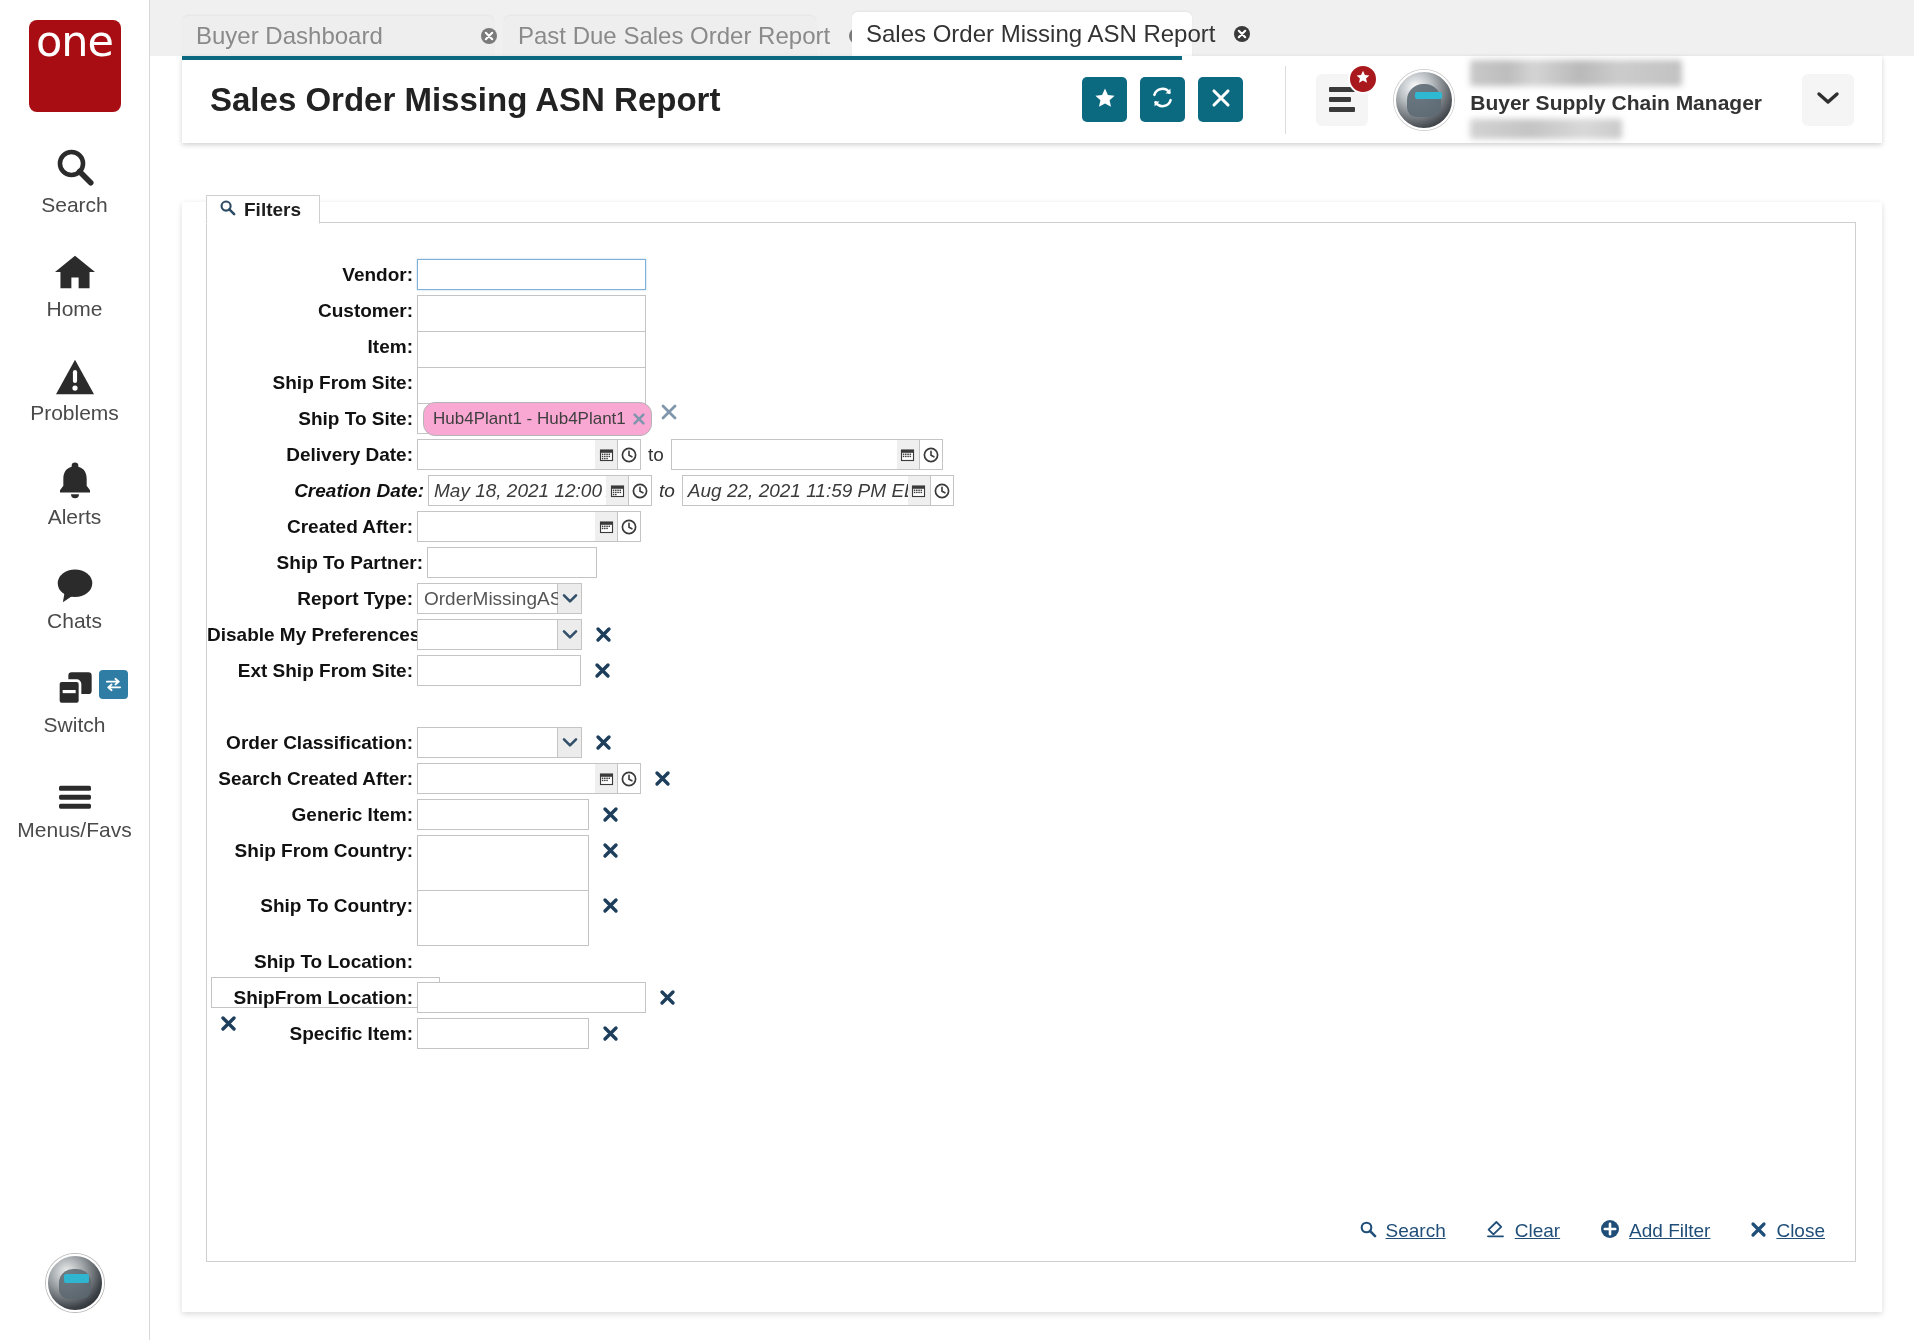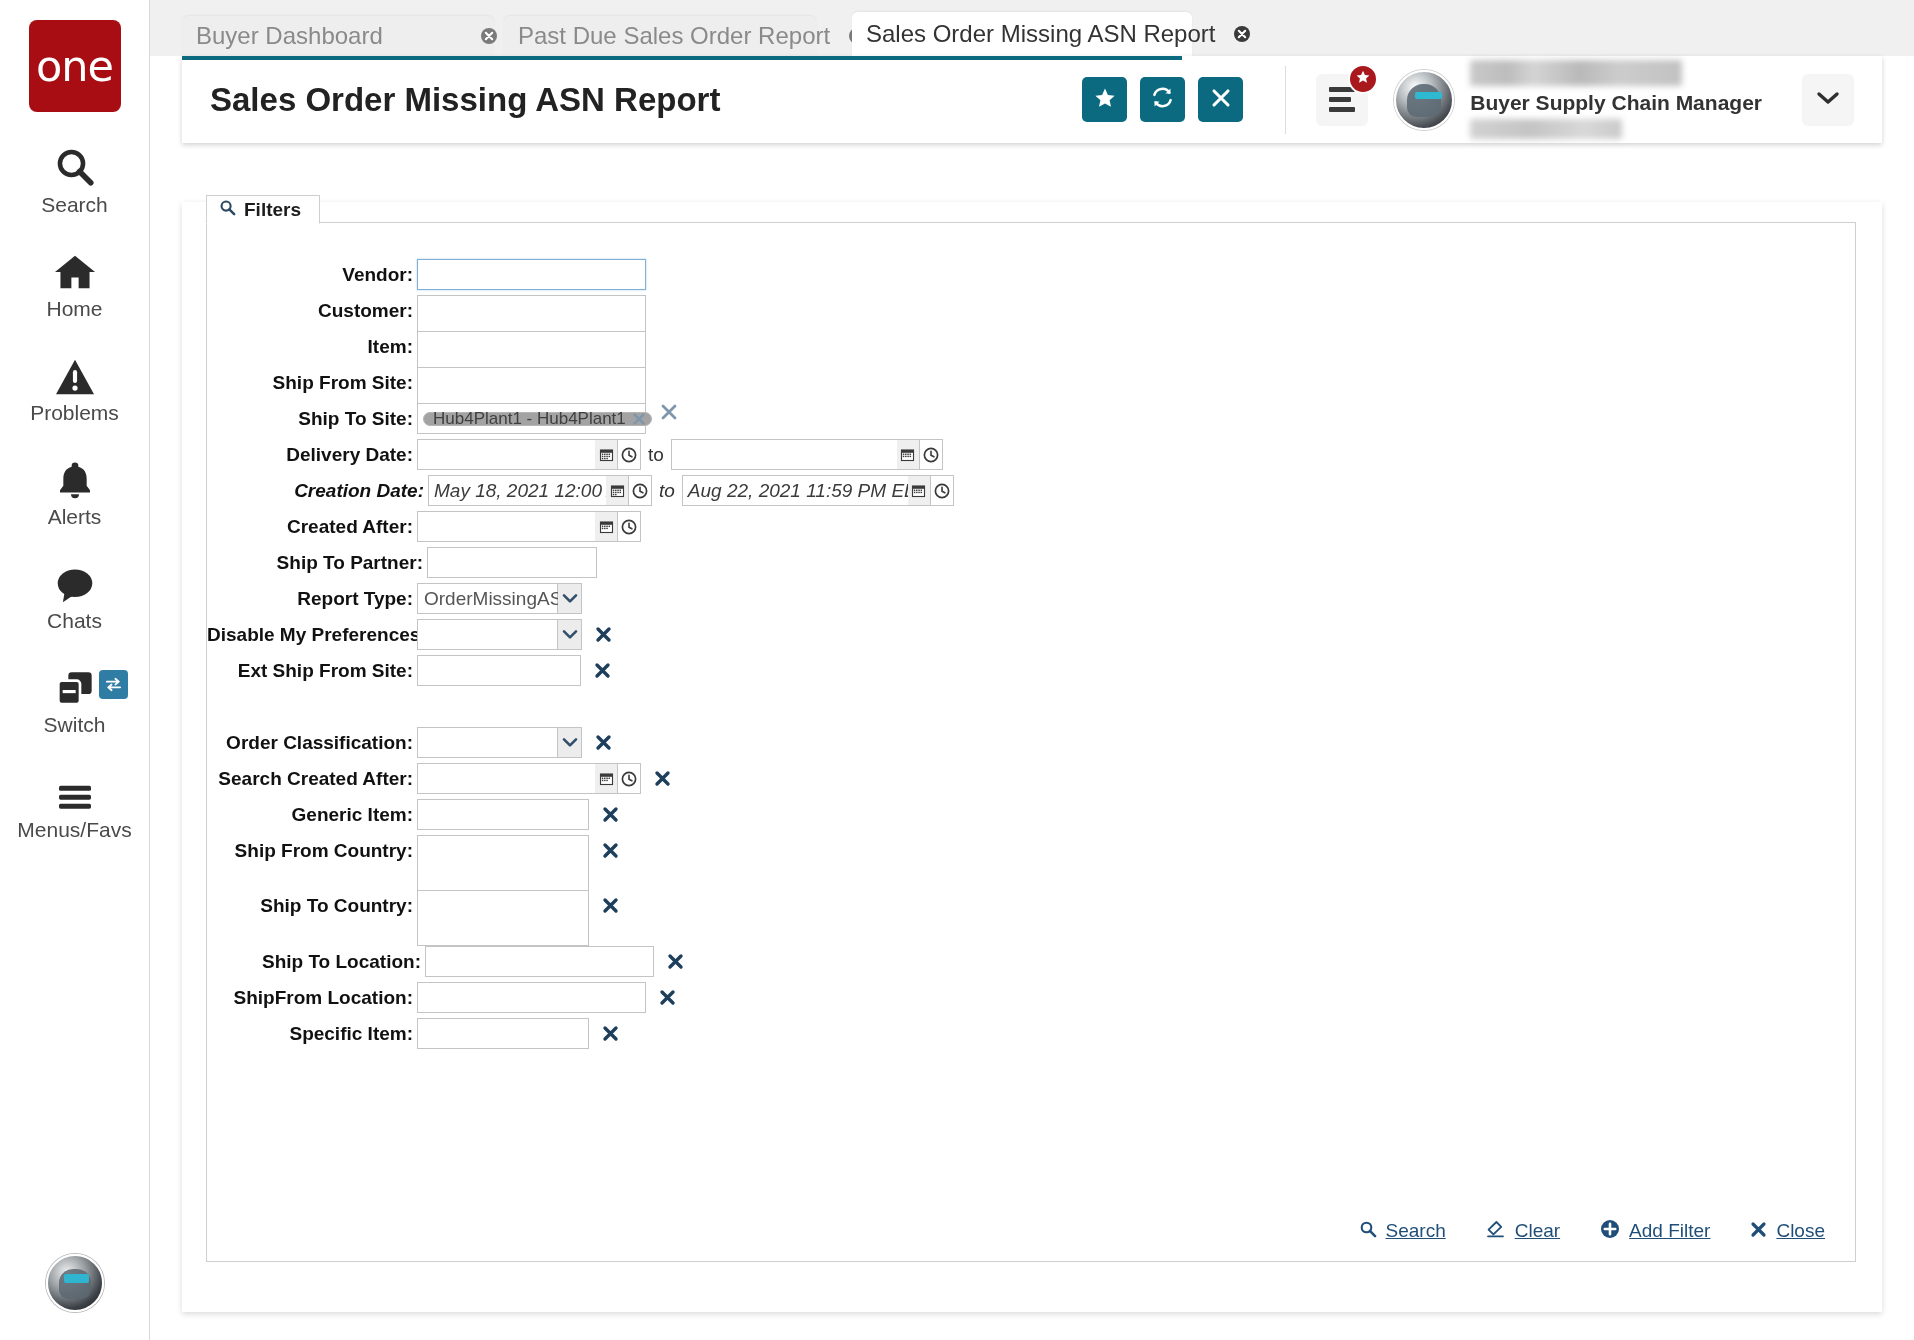--- a/index.html
+++ b/index.html
@@ -17,21 +17,21 @@
     position: absolute; left: 0; top: 0;
     width: 150px; height: 1340px;
     background: #ffffff;
     border-right: 1px solid #d8d8d8;
     display: flex; flex-direction: column; align-items: center;
     z-index: 5;
   }
   .logo {
     width: 92px; height: 92px; margin-top: 20px;
     background: #a80d13; border-radius: 8px;
-    display: flex; align-items: center; justify-content: center;
+    display: flex; justify-content: center;
   }
   .logo-text {
     color: #ffffff; font-size: 43px; font-weight: 400;
     letter-spacing: -1px; line-height: 1;
     font-family: "DejaVu Sans", sans-serif;
   }
   .nav-item {
     width: 150px; margin-top: 32px;
     display: flex; flex-direction: column; align-items: center;
     cursor: pointer; position: relative;
@@ -213,22 +213,22 @@
   .selarrow {
     width: 24px; height: 31px; border: 1px solid #c4c4c4; border-left: none;
     background: #ececec; display:flex; align-items:center; justify-content:center; cursor: pointer;
   }
   .xclear { margin-left: 13px; cursor: pointer; display: flex; align-items: center; height: 31px; }
   .chipbox {
     border: 1px solid #c4c4c4; background: #ffffff; height: 31px;
     display: flex; align-items: center; padding: 0 5px; width: 229px;
   }
   .chip {
-    display: flex; align-items: center; height: 14px;
-    border: 1px solid #b5b5b5; border-radius: 12px; background: #a3a3a3;
+    display: flex; align-items: center; height: 34px;
+    border: 1px solid #b5b5b5; border-radius: 12px; background: #f9a8d4;
     padding: 0 5px 0 9px; font-size: 17px; color: #3f3f3f; white-space: nowrap;
   }
   .chip-x { margin-left: 6px; display:flex; align-items:center; cursor:pointer; }
   .chipclear { margin-left: 14px; cursor: pointer; display:flex; align-items:center; }
 
   
   #actionbar {
     position: absolute; right: 30px; bottom: 18px;
     display: flex; align-items: center;
   }
@@ -746,21 +746,21 @@
       <div class="frow" style="left:0; top:667px;">
         <div class="flabel" style="width:206px; line-height:31px;">Ship To Country:</div>
         <textarea class="finput" style="width: 172px; height: 56px; margin-left: 4px; resize: none;"></textarea>
         <span class="xclear">
           <svg width="17" height="17" viewBox="0 0 17 17">
               <path d="M3 3 L14 14 M14 3 L3 14" stroke="#1e3f5c" stroke-width="3.4" stroke-linecap="round"></path>
             </svg>
         </span>
       </div>
 
-      <div class="frow" style="left:8px; top:723px;">
+      <div class="frow" style="left:0; top:723px;flex-direction:column;">
         <div class="flabel" style="width:206px; line-height:31px;">Ship To Location:</div>
         <input class="finput" style="width: 229px; margin-left: 4px;">
         <span class="xclear">
           <svg width="17" height="17" viewBox="0 0 17 17">
               <path d="M3 3 L14 14 M14 3 L3 14" stroke="#1e3f5c" stroke-width="3.4" stroke-linecap="round"></path>
             </svg>
         </span>
       </div>
 
       <div class="frow" style="left:0; top:759px;">

